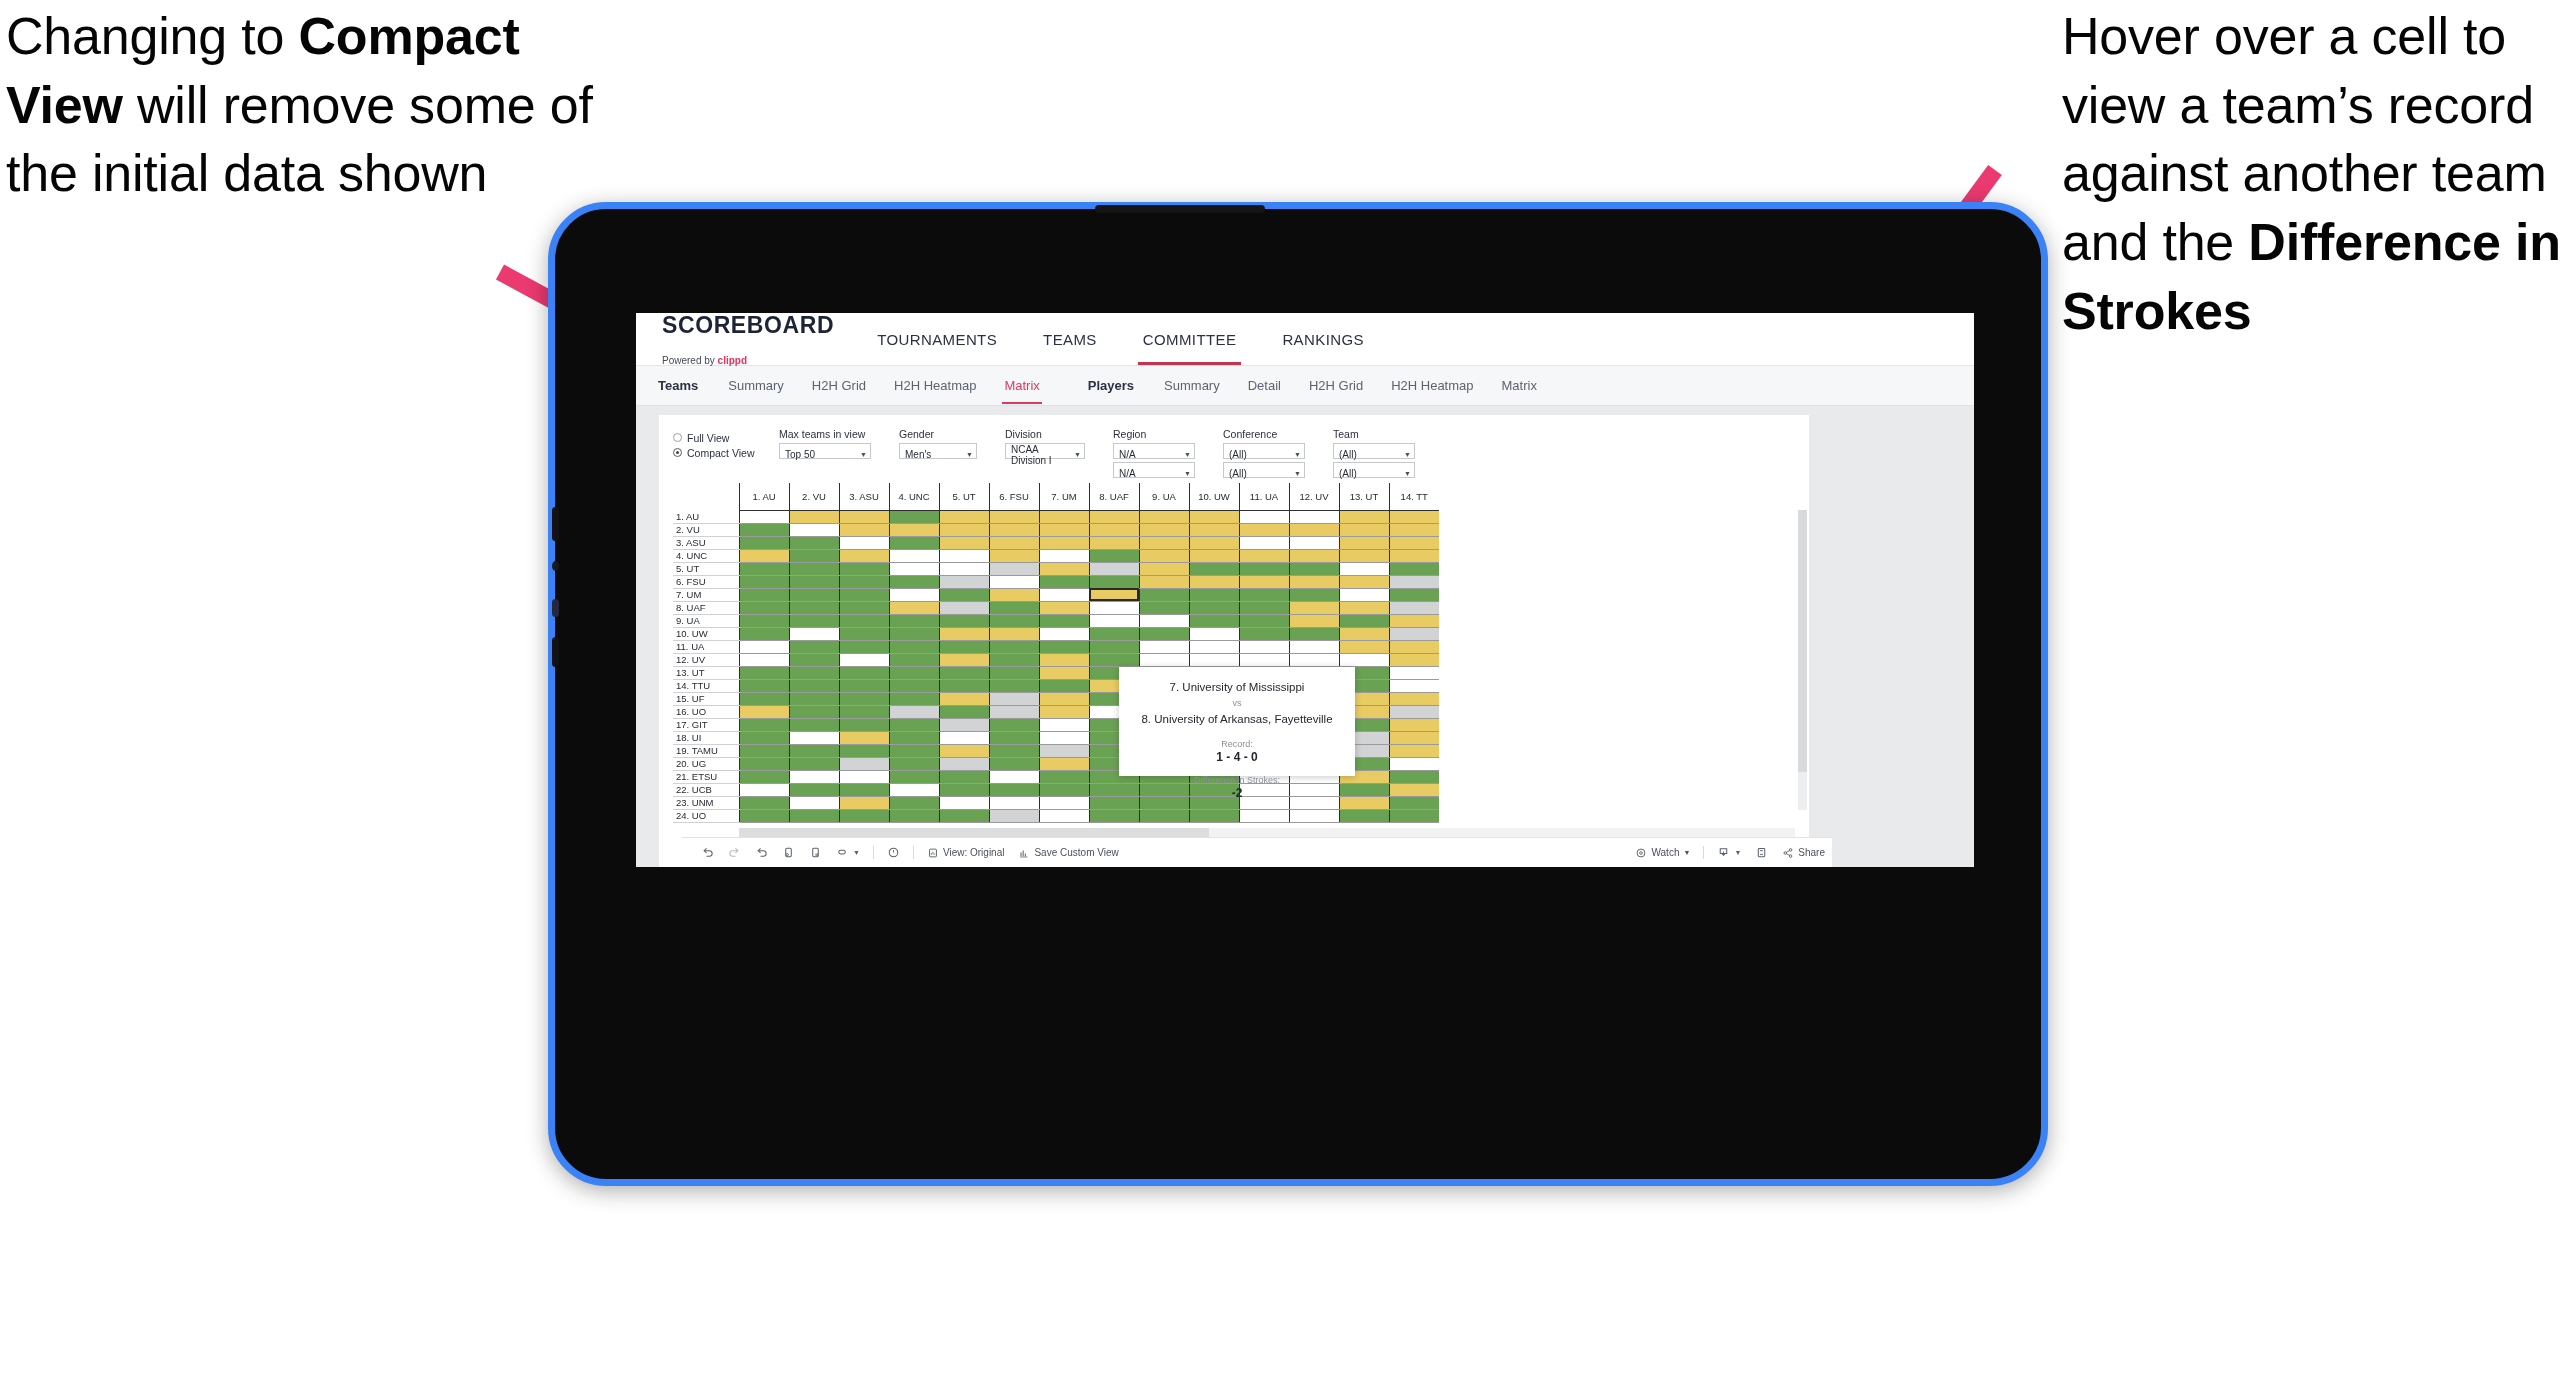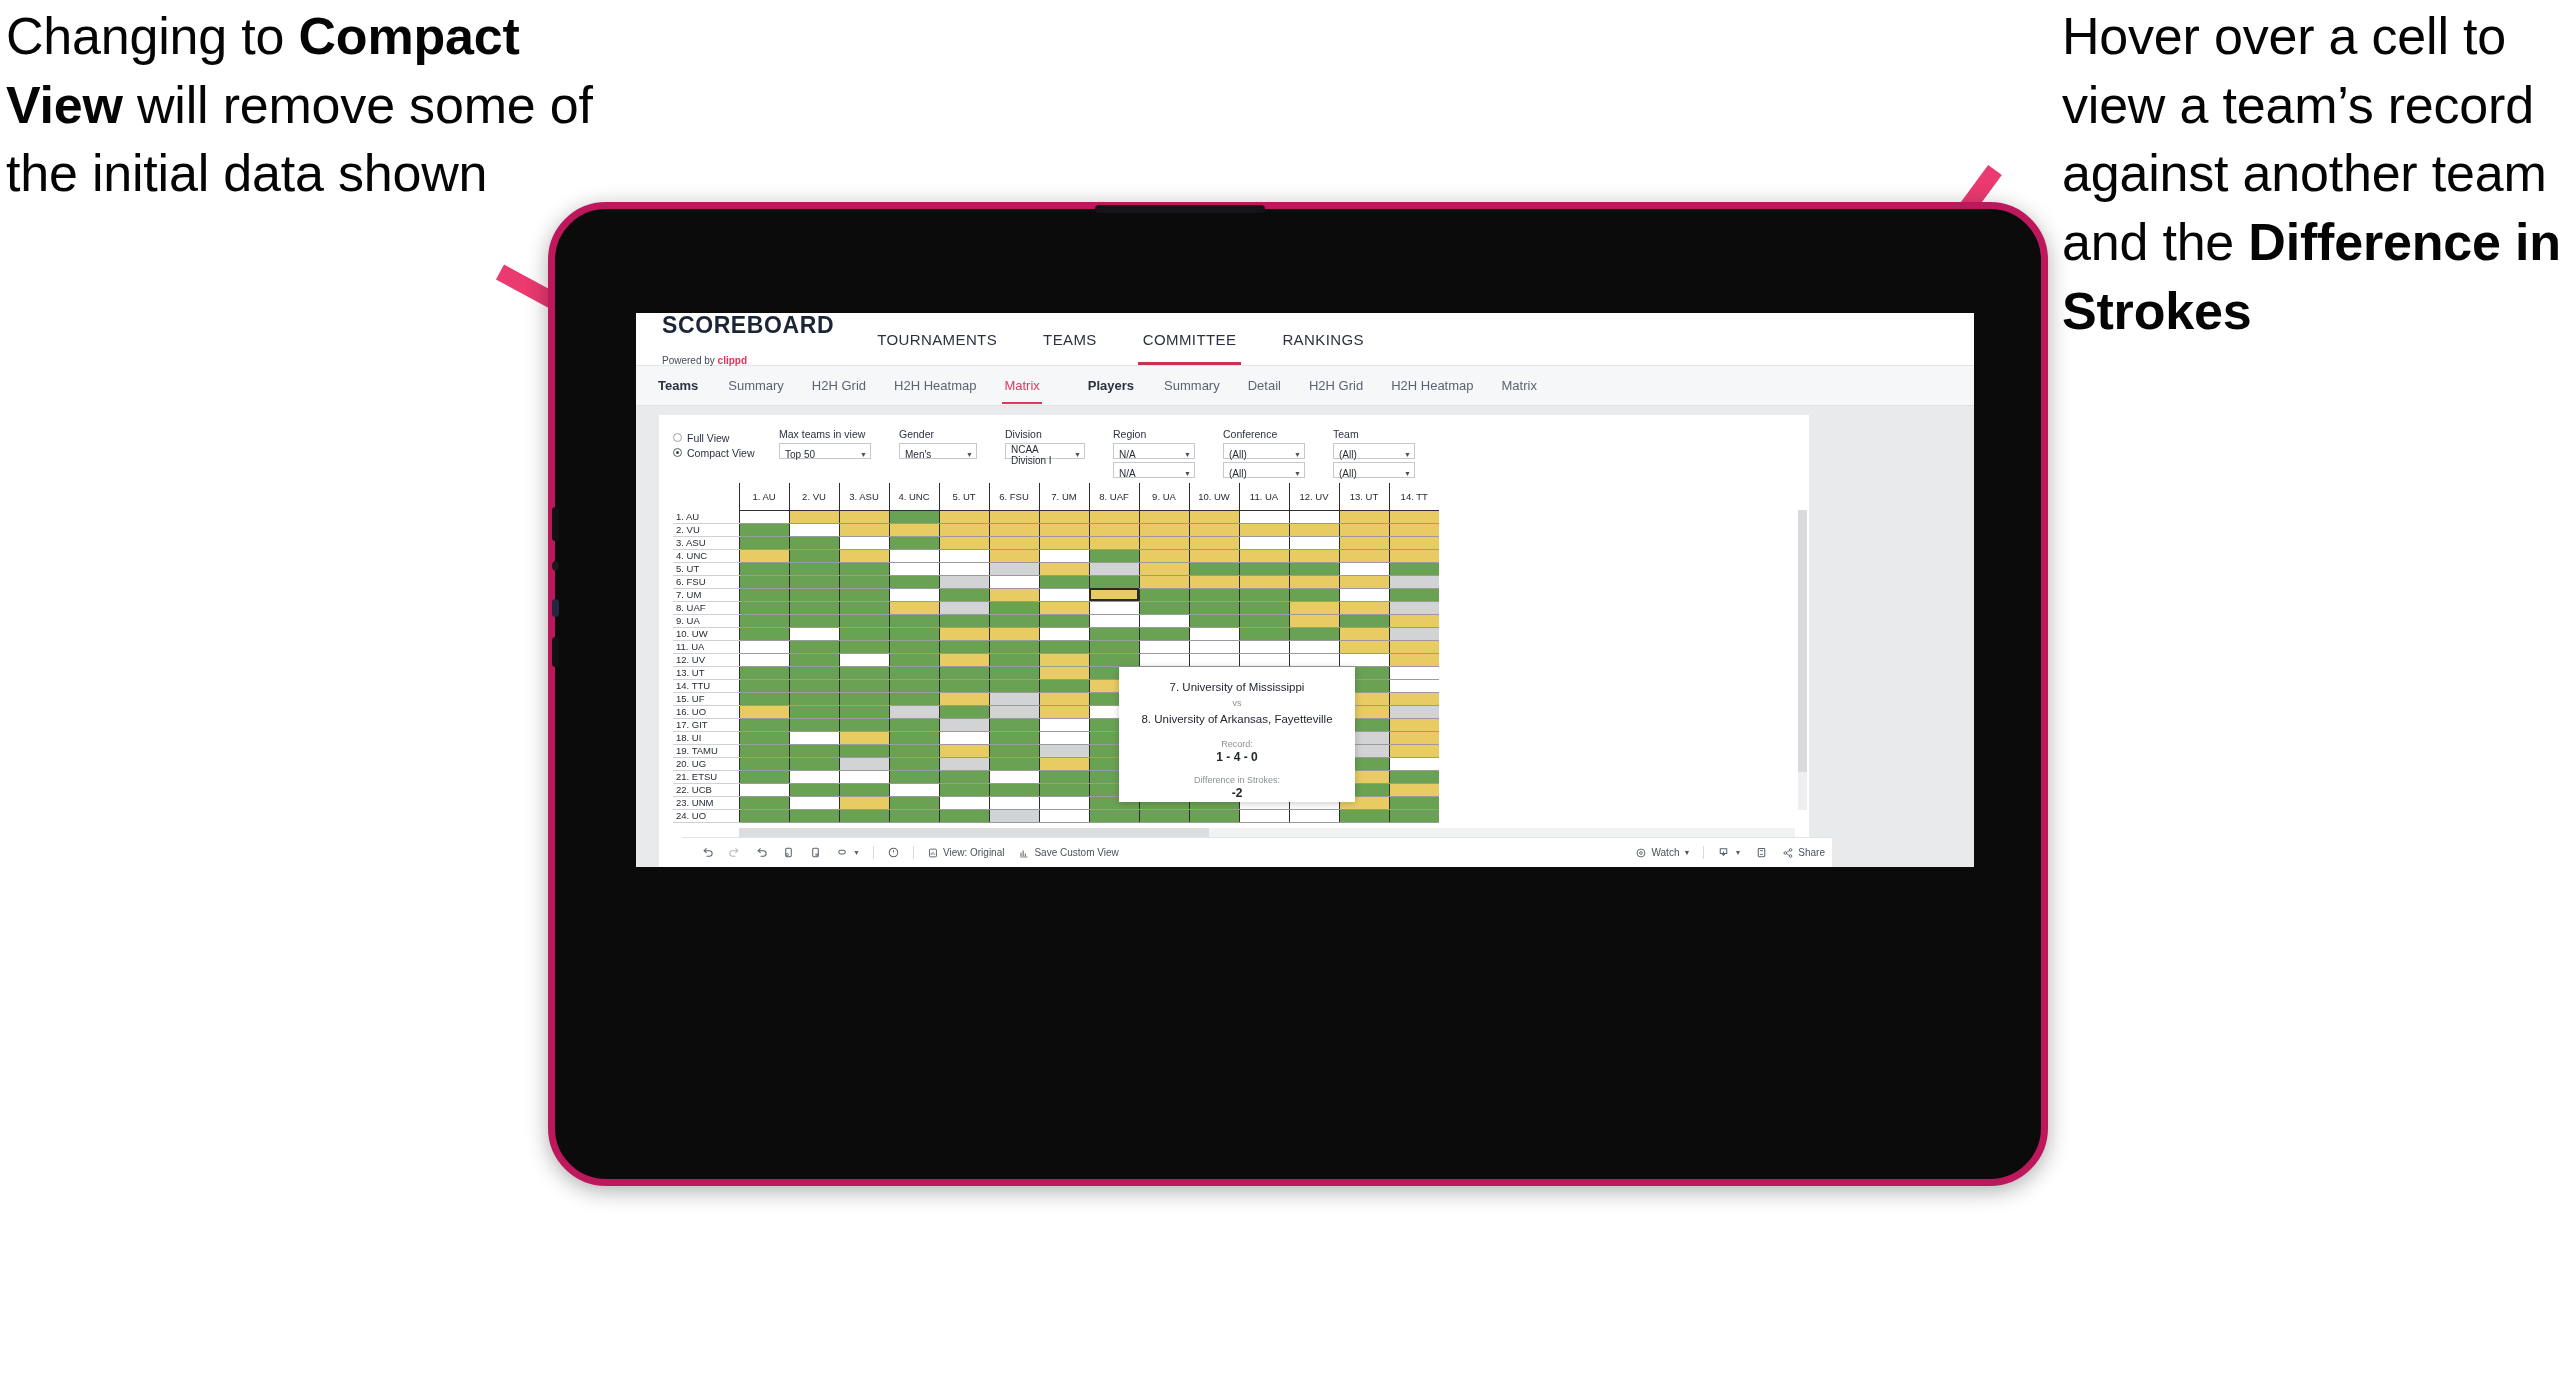--- a/index.html
+++ b/index.html
@@ -26,21 +26,21 @@
 
   .arrow { position: absolute; left: 0; top: 0; width: 2565px; height: 1380px;
            pointer-events: none; }
 
   
   #tablet {
     position: absolute; left: 548px; top: 202px;
     width: 1500px; height: 984px;
     background: #0b0b0c;
     border-radius: 58px;
-    border: 7px solid #be185d;
+    border: 7px solid #3b82f6;
     box-shadow: 0 5px 22px rgba(0,0,0,.32);
   }
   .side-btn { position: absolute; background: #121214; border-radius: 6px; }
   #sb1 { left: -3px; top: 298px; width: 7px; height: 34px; }
   #sb2 { left: -3px; top: 352px; width: 7px; height: 10px; border-radius: 50%;
          background:#1a1a1e; }
   #sb3 { left: -3px; top: 390px; width: 7px; height: 18px; background:#23283c; }
   #sb4 { left: -3px; top: 428px; width: 7px; height: 30px; }
   #topcam { position: absolute; left: 540px; top: -4px; width: 170px; height: 8px;
             background: #151517; border-radius: 4px; }
@@ -124,21 +124,21 @@
   #vscroll { position:absolute; right:-12px; top:27px; width:9px; height:300px;
              background:#edeeef; }
   #vthumb  { position:absolute; left:0; top:0; width:9px; height:262px;
              background:#d9dadc; }
   #hscroll { position:absolute; left:66px; bottom:-14px; width:1056px; height:9px;
              background:#f1f2f3; }
   #hthumb  { position:absolute; left:0; top:0; width:470px; height:9px;
              background:#dcdddf; }
 
   
-  #tooltip { position:absolute; left:460px; top:252px; width:236px; height:135px;
+  #tooltip { position:absolute; left:460px; top:252px; width:236px; height:109px;
              background:#fff; box-shadow: 0 1px 7px rgba(0,0,0,.22);
              text-align:center; padding-top: 12px; z-index:9; }
   .tt-team { font-size:11.5px; color:#22272f; line-height:1.5; }
   .tt-vs   { font-size:9px; color:#8b9098; line-height:1.6; }
   .tt-lbl  { font-size:9px; color:#8b9098; margin-top:11px; }
   .tt-val  { font-size:12px; color:#22272f; font-weight:600; margin-top:1px; }
 
   
   #toolbar { position:absolute; left:23px; bottom:0; width:1150px; height:30px;
              background:#fff; border-top:1px solid #e2e3e6;

